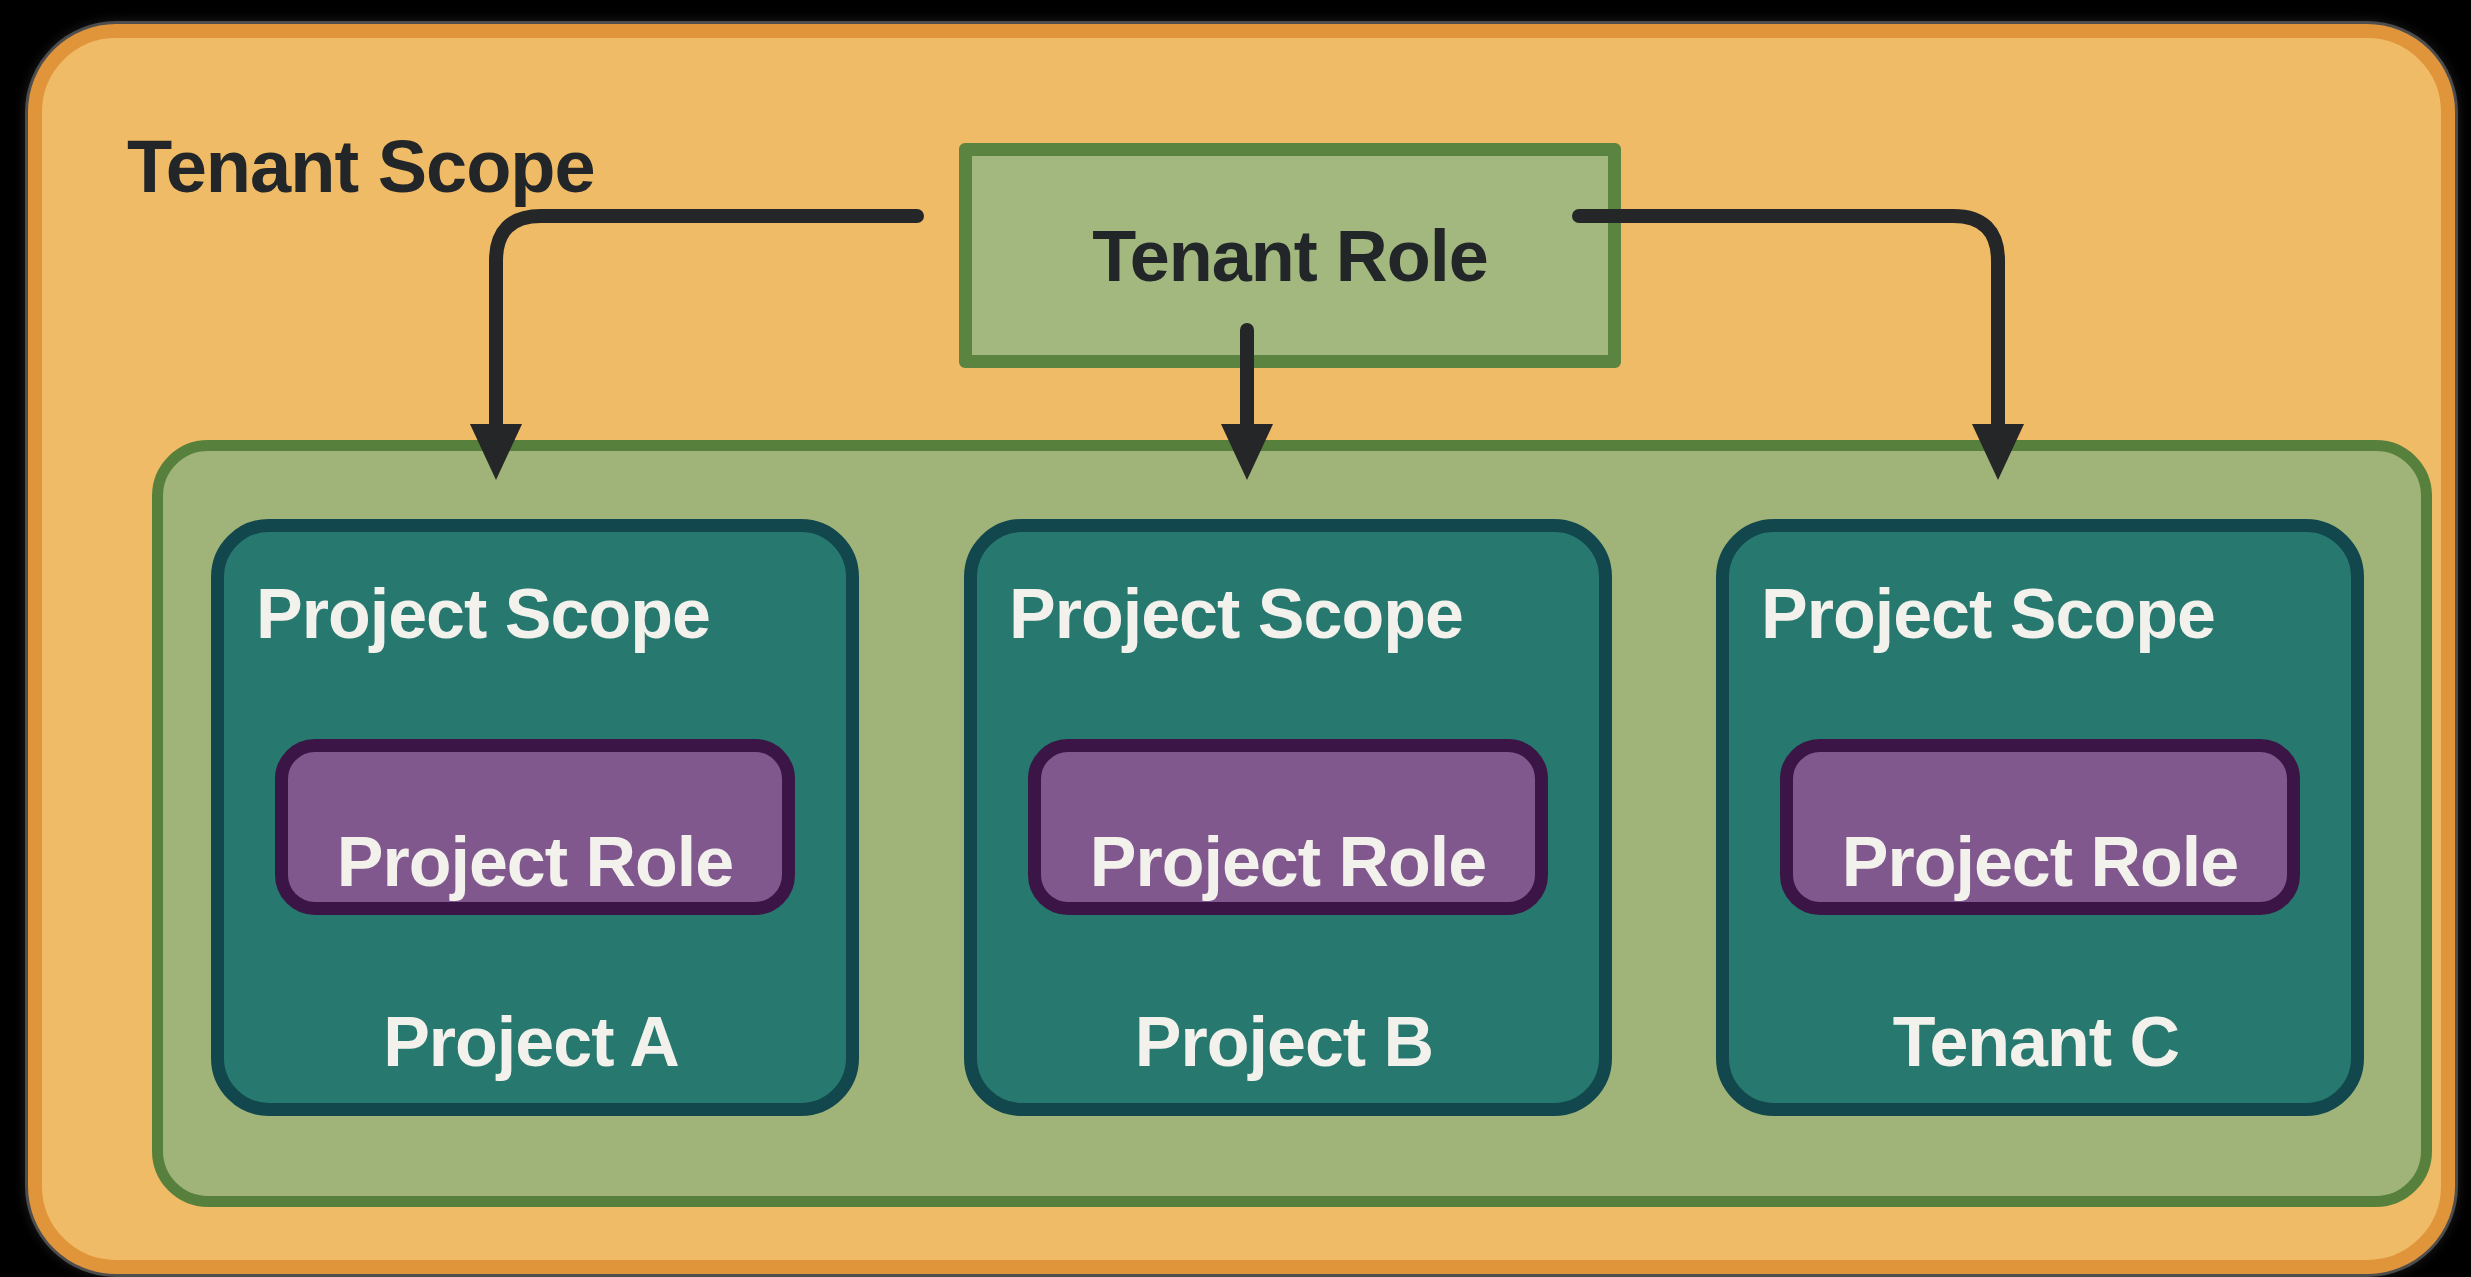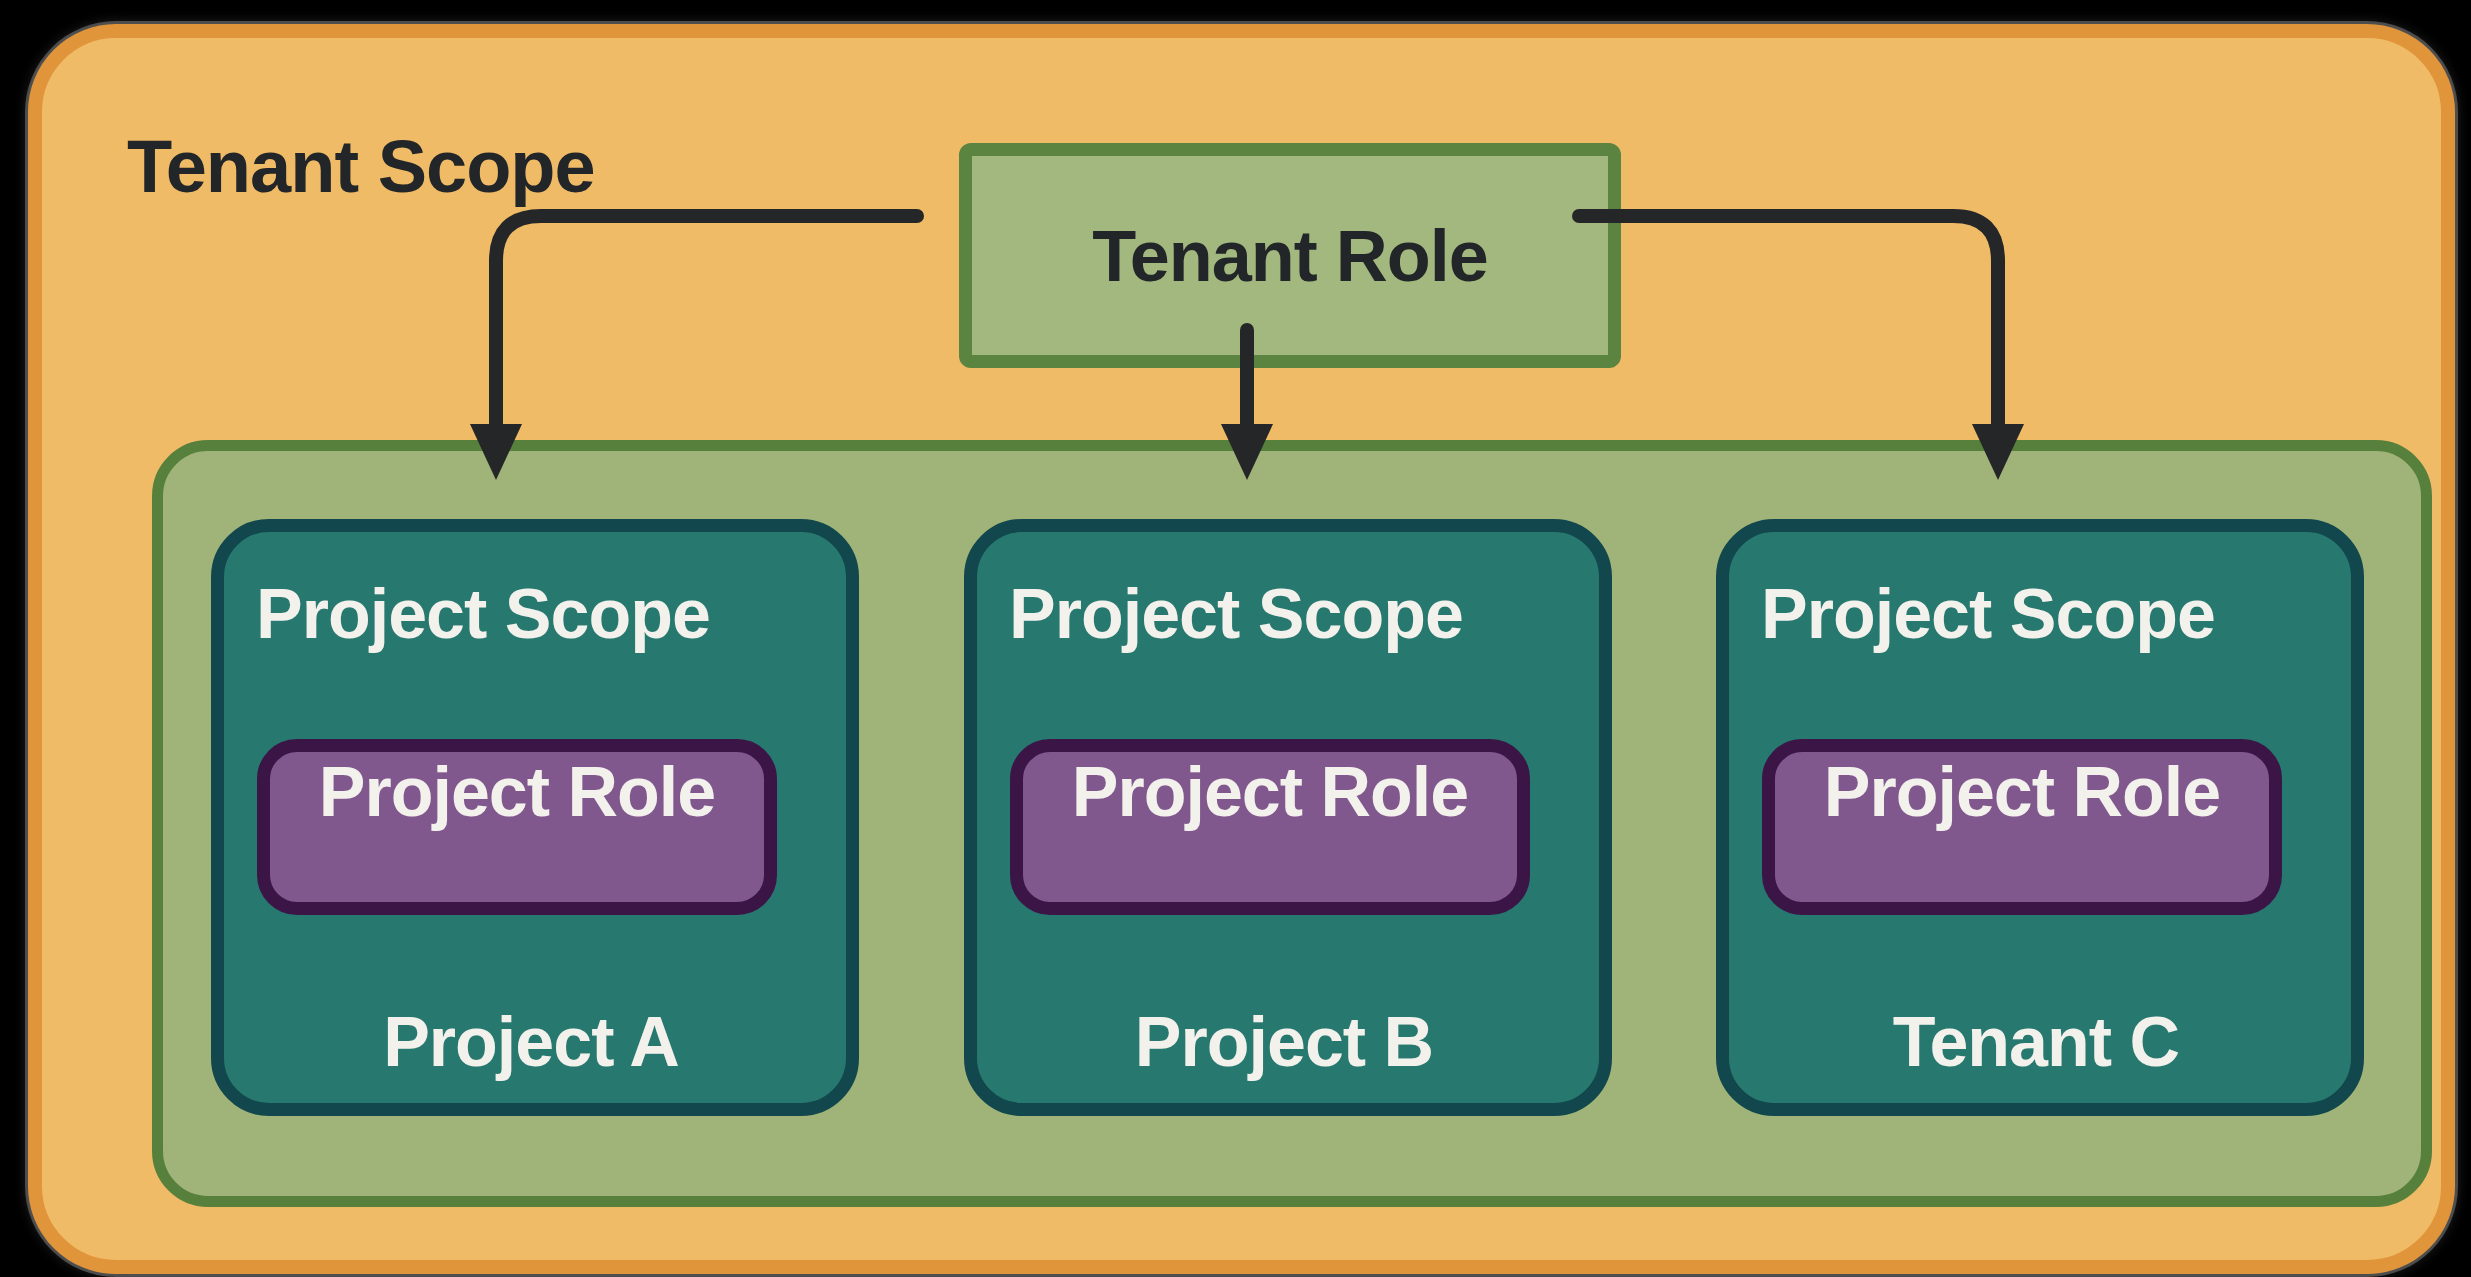--- a/index.html
+++ b/index.html
@@ -15,21 +15,21 @@
 
   .tenant-scope-label{
     position:absolute;left:85px;top:86px;
     font-size:74px;font-weight:600;letter-spacing:-1px;
     color:var(--text-dark);
   }
 
   .tenant-role-box{
     position:absolute;left:917px;top:105px;width:662px;height:225px;
     box-sizing:border-box;border:13px solid var(--tenant-role-border);
-    background:var(--tenant-role-fill);border-radius:12px;
+    background:var(--tenant-role-fill);border-radius:6px;
     display:flex;align-items:center;justify-content:center;
   }
   .tenant-role-box .label{
     font-size:72px;font-weight:600;letter-spacing:-1px;color:var(--text-dark);
   }
 
   .projects-container{
     position:absolute;left:110px;top:402px;width:2280px;height:767px;
     box-sizing:border-box;border:11px solid var(--container-border);
     background:var(--container-fill);border-radius:56px;
@@ -44,24 +44,24 @@
   .project-box.b{left:801px;}
   .project-box.c{left:1553px;}
 
   .project-scope-label{
     position:absolute;left:32px;top:42px;
     font-size:70px;font-weight:600;letter-spacing:-1px;color:var(--text-light);
     white-space:nowrap;
   }
 
   .project-role-box{
-    position:absolute;left:33px;top:207px;width:520px;height:176px;
+    position:absolute;left:51px;top:207px;width:520px;height:176px;
     box-sizing:border-box;border:13px solid var(--role-border);
     background:var(--role-fill);border-radius:40px;
-    display:flex;align-items:flex-start;justify-content:center;
+    display:flex;align-items:flex-end;justify-content:center;
   }
   .project-role-box .label{
     font-size:70px;font-weight:600;letter-spacing:-1px;color:var(--text-light);
     white-space:nowrap;
   }
 
   .project-name-label{
     position:absolute;left:0;right:8px;top:470px;text-align:center;
     font-size:70px;font-weight:600;letter-spacing:-1px;color:var(--text-light);
     white-space:nowrap;

